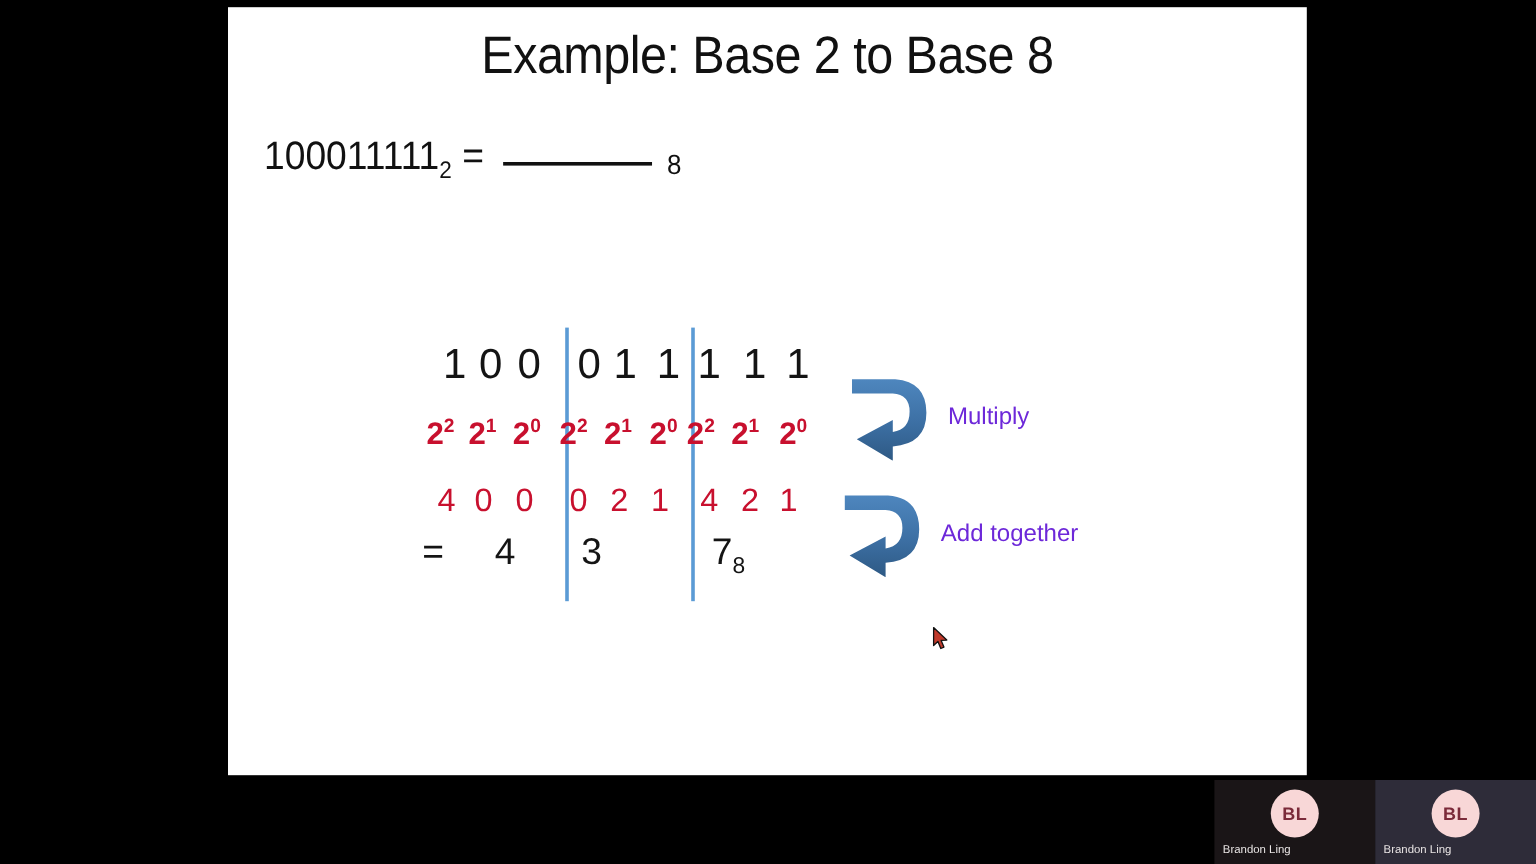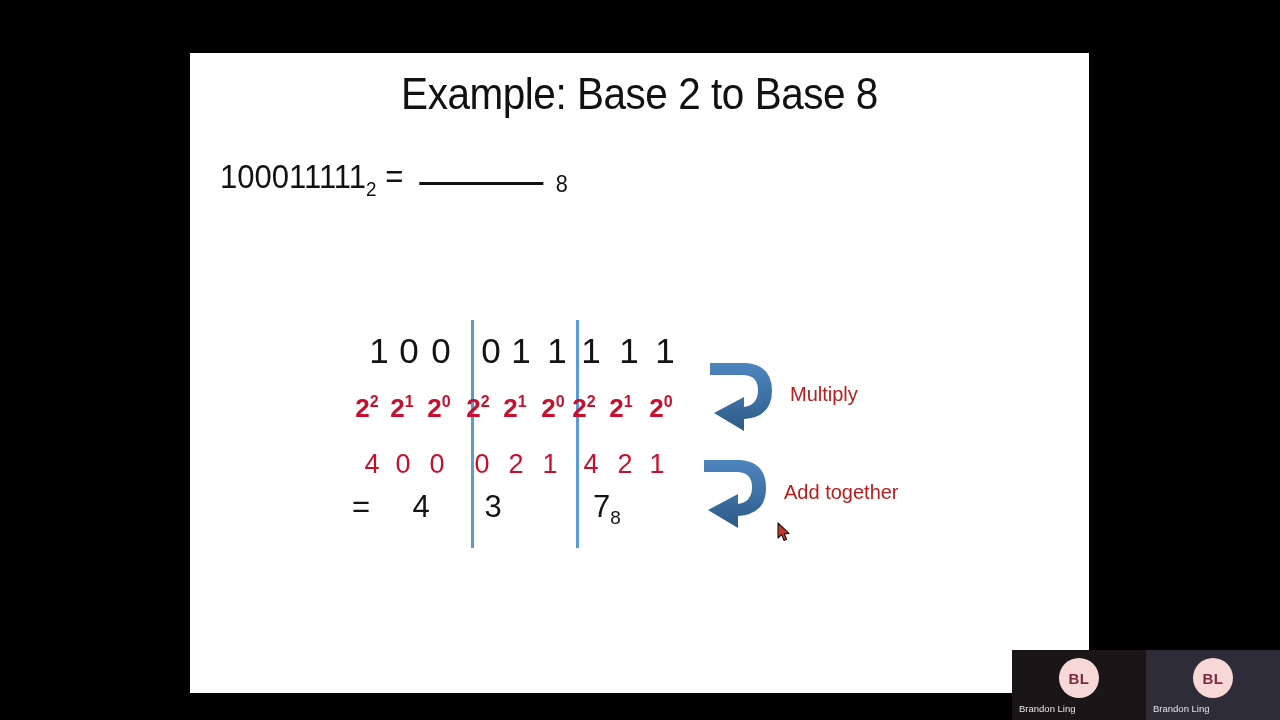--- a/index.html
+++ b/index.html
@@ -20,21 +20,20 @@
   }
 
   
   #slide {
     position: absolute;
     left: 190px;
     top: 6px;
     width: 899px;
     height: 640px;
     background: #ffffff;
-    margin-top: 47px;
   }
 
   .slide-title {
     position: absolute;
     left: 0;
     top: 16px;
     width: 899px;
     text-align: center;
     font-family: "Liberation Sans", sans-serif;
     font-size: 44px;
@@ -147,21 +146,21 @@
   }
   .row-result .cell .sub8 {
     font-size: 19px;
     vertical-align: sub;
   }
 
   
   .callout-label {
     position: absolute;
     font-size: 20px;
-    color: #b91c1c;
+    color: #6d28d9;
     font-family: "Liberation Sans", sans-serif;
     white-space: nowrap;
   }
   .uturn-arrow {
     position: absolute;
     width: 72px;
     height: 74px;
   }
 
   

